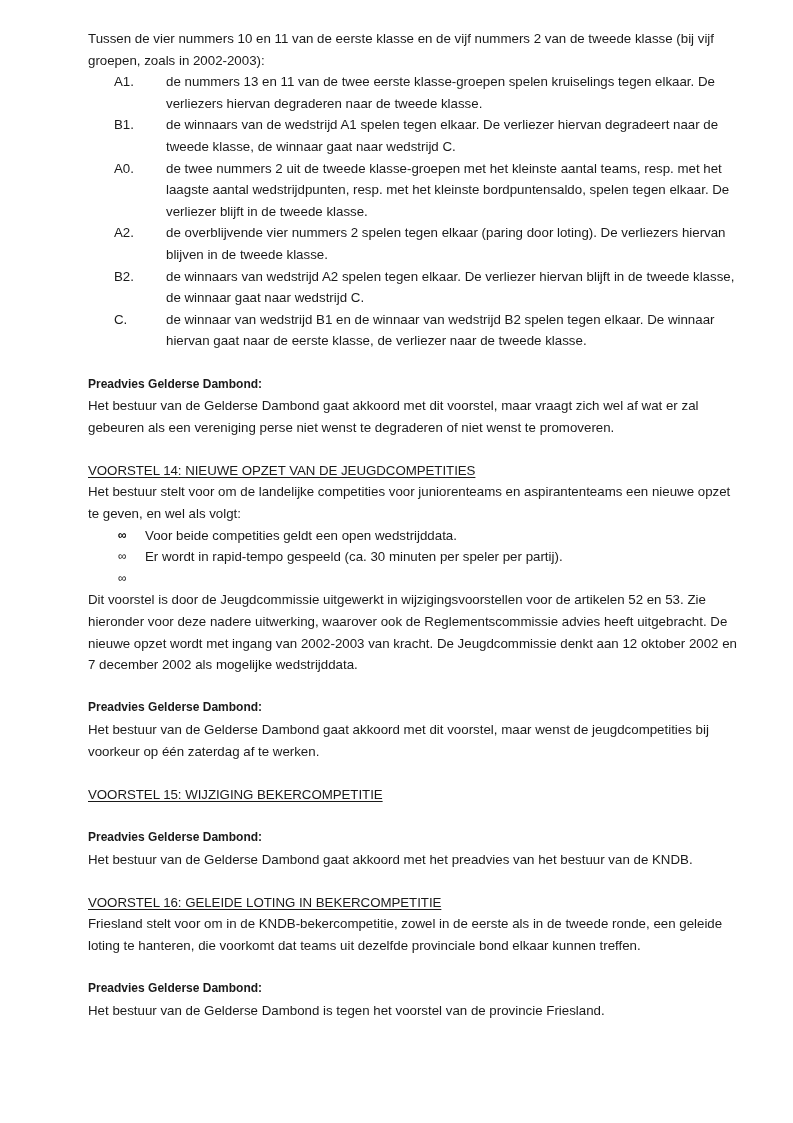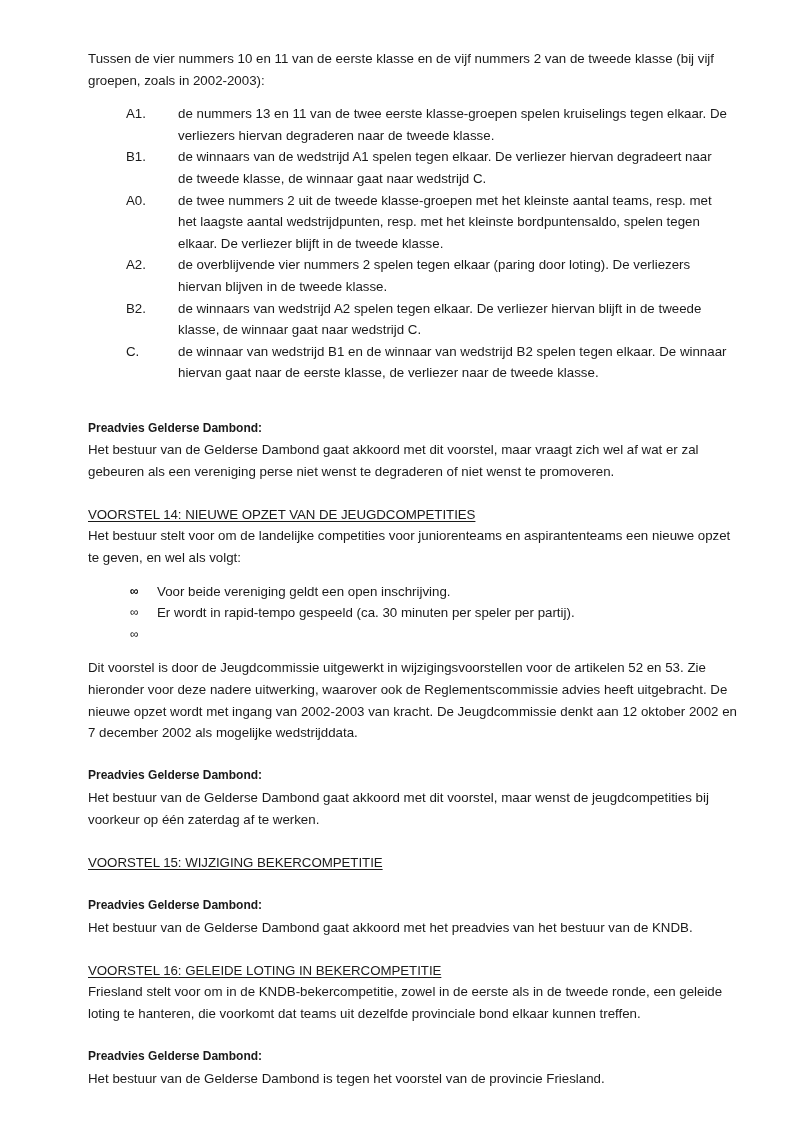--- a/index.html
+++ b/index.html
@@ -13,21 +13,21 @@
     font-family: "Liberation Sans", sans-serif;
     color: #1a1a1a;
     -webkit-font-smoothing: antialiased;
   }
   .page {
     position: relative;
     width: 793px;
     height: 1123px;
     background: #ffffff;
     box-sizing: border-box;
-    padding: 48px 55px 0 88px;
+    padding: 28px 55px 0 88px;
   }
   .content {
     width: 652px;
   }
   p, div.para {
     margin: 0;
   }
   .para {
     font-size: 13.3px;
     line-height: 21.6px;
@@ -45,21 +45,21 @@
     letter-spacing: -0.05px;
   }
   .subheading {
     font-size: 12px;
     line-height: 21.6px;
     font-weight: bold;
   }
   
   ul.letter-list, ul.bullet-list {
     list-style: none;
-    margin: 12px;
+    margin: 0;
     padding: 0;
   }
   ul.letter-list > li {
     position: relative;
     font-size: 13.3px;
     line-height: 21.6px;
     padding-left: 52px;
     margin-left: 26px;
   }
   ul.letter-list > li .marker {
@@ -128,21 +128,21 @@
 
     <p class="heading">VOORSTEL 14: NIEUWE OPZET VAN DE JEUGDCOMPETITIES</p>
     <p class="para">Het bestuur stelt voor om de landelijke competities voor juniorenteams en aspirantenteams een nieuwe opzet te geven, en wel als volgt:</p>
 
     <ul class="bullet-list">
       <li>
         <span class="marker">∞</span>
       </li>
       <li>
         <span class="marker">∞</span>
-        <span>Voor beide vereniging geldt een open inschrijving.</span>
+        <span>Voor beide competities geldt een open wedstrijddata.</span>
       </li>
       <li>
         <span class="marker">∞</span>
         <span>Er wordt in rapid-tempo gespeeld (ca. 30 minuten per speler per partij).</span>
       </li>
       <li>
         <span class="marker">∞</span>
       </li>
     </ul>
 

